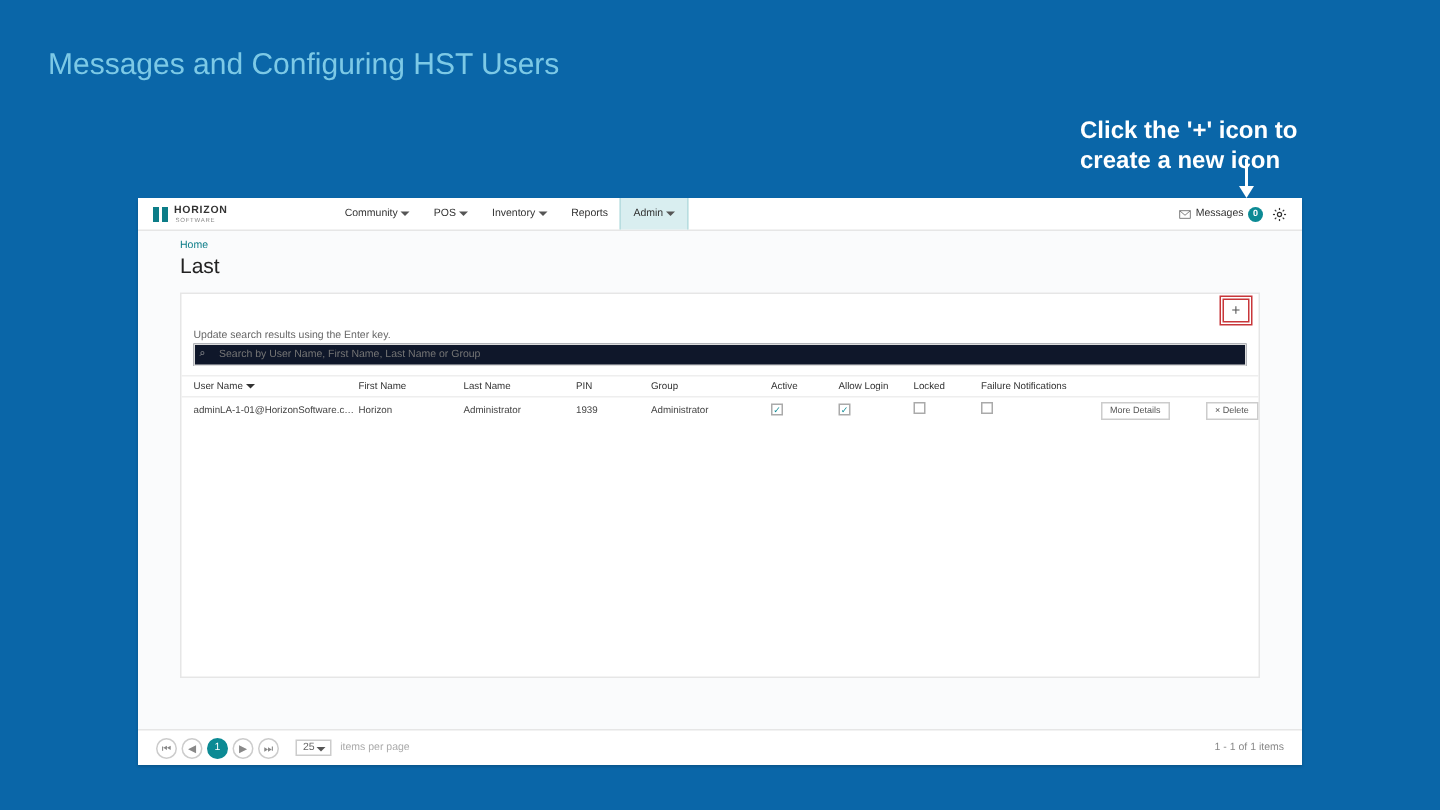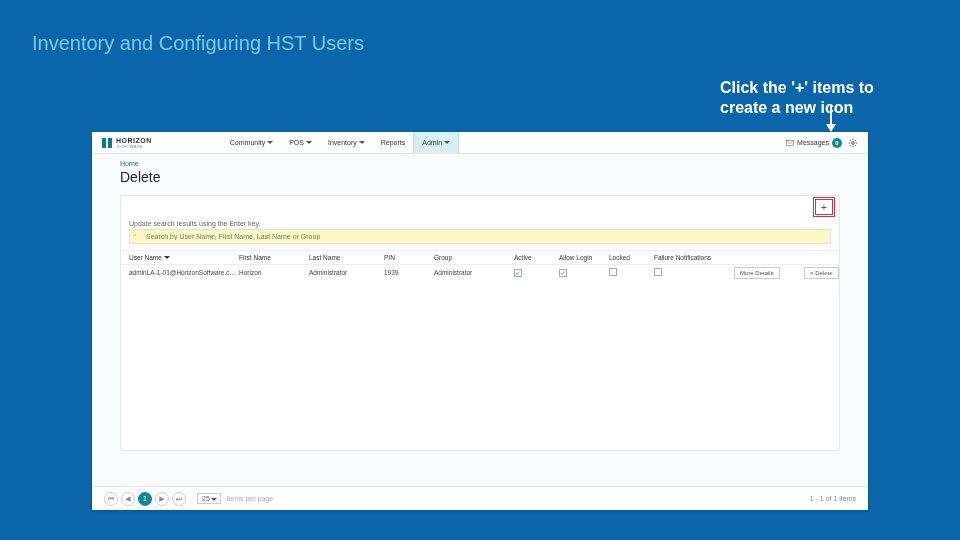--- a/index.html
+++ b/index.html
@@ -127,21 +127,21 @@
   }
 
   .hint { font-size: 7px; color: #666; padding: 2px 8px; }
   .search-wrap { padding: 0 8px 6px 8px; }
   .search {
     width: 100%;
     border: 1px solid #ddd;
     font-size: 7px;
     padding: 3px 6px 3px 16px;
     color: #888;
-    background: #fef9c3;
+    background: #0f172a;
   }
   .search-wrap { position: relative; }
   .mag {
     position: absolute;
     left: 12px; top: 2px;
     color: #aaa; font-size: 7px;
   }
 
   .thead, .trow {
     display: grid;
@@ -195,24 +195,24 @@
   }
   .pagesize .caret { position: absolute; right: 3px; top: 4px; }
   .per-label { margin-left: 6px; color: #aaa; }
   .range { margin-left: auto; color: #888; }
 
   .envelope svg { width: 8px; height: 8px; display: block; }
 </style>
 </head>
 <body>
 
-<div class="slide-title">Inventory  and Configuring HST Users</div>
+<div class="slide-title">Messages  and Configuring HST Users</div>
 
 <div class="callout">
-  <span>Click the '+' items to</span><br>
+  <span>Click the '+' icon to</span><br>
   <span>create a new icon</span>
 </div>
 <div class="callout-arrow">
   <svg viewBox="0 0 14 28">
       <path d="M7 0 L7 20" stroke="#fff" stroke-width="2" fill="none"></path>
       <path d="M2 18 L7 26 L12 18 Z" fill="#fff"></path>
     </svg>
 </div>
 
 <div class="app-window">
@@ -274,21 +274,21 @@
                 <line x1="11.4" y1="4.6" x2="13" y2="3"></line>
               </g>
             </svg>
         </span>
       </div>
     </div>
   </div>
 
   <div class="content">
     <div class="breadcrumb">Home</div>
-    <div class="page-h1">Delete</div>
+    <div class="page-h1">Last</div>
 
     <div class="card">
       <div class="add-row">
         <div class="add-btn">+</div>
       </div>
       <div class="hint">Update search results using the Enter key.</div>
       <div class="search-wrap">
         <span class="mag">⌕</span>
         <input class="search" placeholder="Search by User Name, First Name, Last Name or Group" style="">
       </div>

